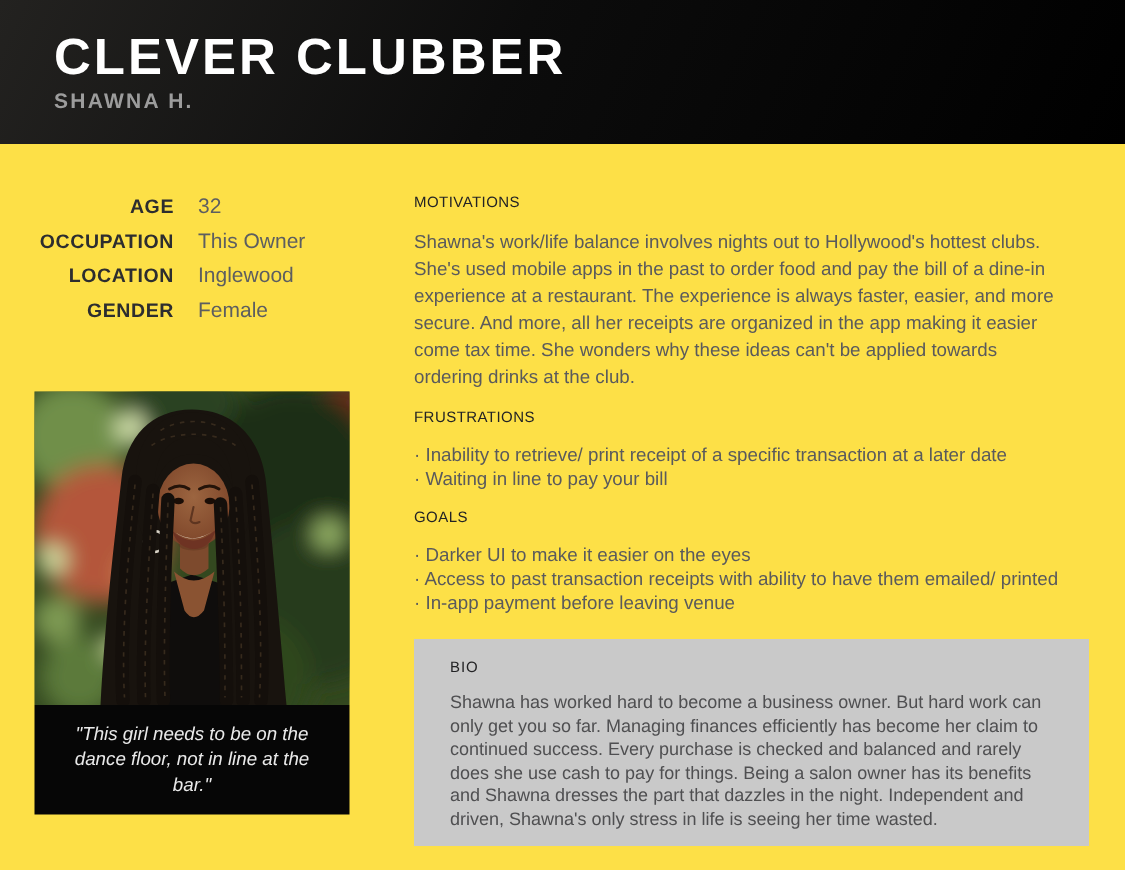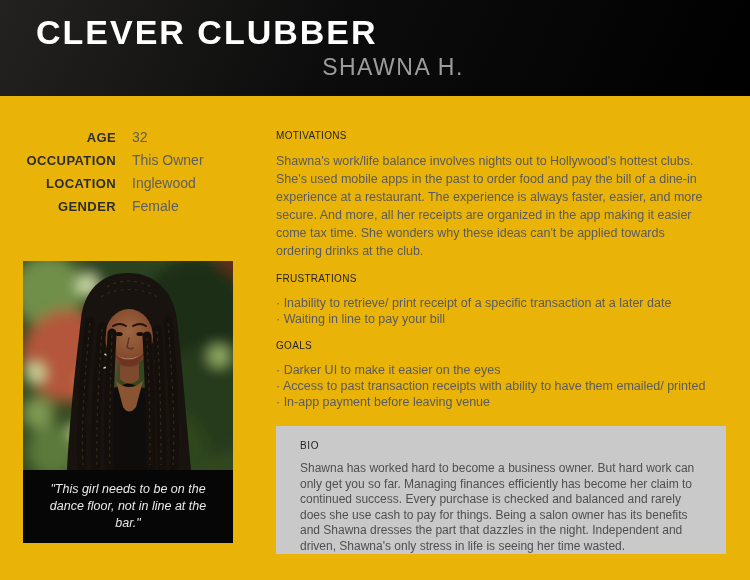--- a/index.html
+++ b/index.html
@@ -1,21 +1,21 @@
 <!DOCTYPE html>
 <html><head>
 <meta charset="utf-8">
 <style>
   html, body { margin: 0; padding: 0; }
   body { font-family: "Liberation Sans", sans-serif; }
   .page {
     position: relative;
     width: 750px;
     height: 580px;
-    background: #eab308;
+    background: #fde047;
     overflow: hidden;
   }
 
   
   .header {
     position: absolute;
     top: 0; left: 0; right: 0;
     height: 96px;
     background: linear-gradient(115deg, #232220 0%, #0c0c0c 45%, #000000 100%);
     display: flex;
@@ -26,25 +26,24 @@
   }
   .header .title {
     color: #ffffff;
     font-size: 34px;
     font-weight: 700;
     letter-spacing: 2px;
     line-height: 1.05;
   }
   .header .subtitle {
     color: #9c9c9c;
-    font-size: 23px;
-    font-weight: 400;
+    font-size: 14px;
+    font-weight: 700;
     letter-spacing: 1.5px;
     margin-top: 3px;
-    text-align: center;
   }
 
   
   .demographics {
     position: absolute;
     top: 130px;
     left: 0;
     width: 240px;
   }
   .demo-row {
@@ -125,21 +124,21 @@
     line-height: 16px;
     color: #5a5a5c;
     white-space: nowrap;
   }
 
   
   .bio-box {
     background: #c9c9c9;
     width: 450px;
     box-sizing: border-box;
-    padding: 13px 24px 0 24px;
+    padding: 13px 24px 10px 24px;
     margin-top: 16px;
   }
   .bio-box .section-heading {
     letter-spacing: 0.6px;
     margin-bottom: 8px;
   }
   .bio-body {
     font-size: 12px;
     line-height: 15.5px;
     color: #4f4f51;

